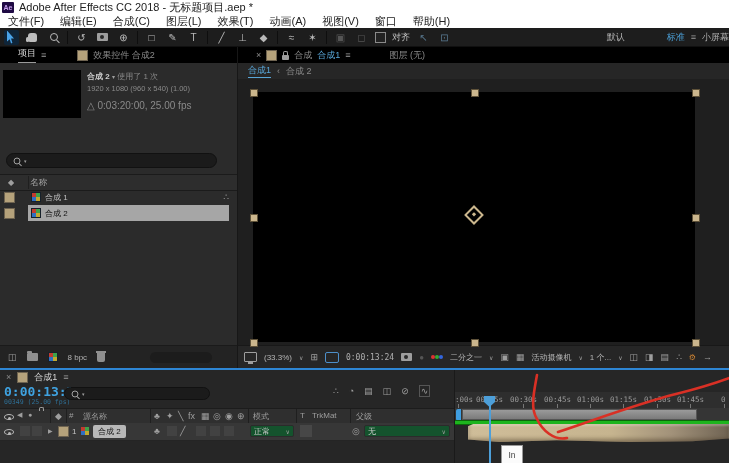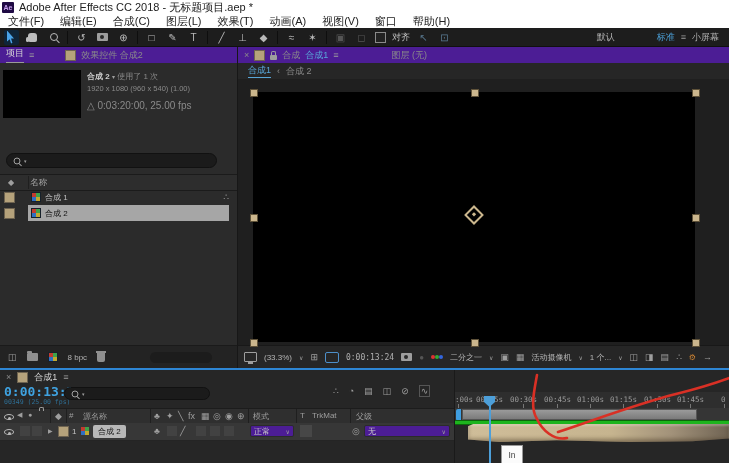--- a/index.html
+++ b/index.html
@@ -49,22 +49,22 @@
   .i-lock::before{content:"";position:absolute;left:1px;top:-4px;width:3px;height:3px;border:1px solid #9e9e9e;border-bottom:0;border-radius:2px 2px 0 0}
   .i-rgb{width:4px;height:4px;border-radius:50%;background:#d33;box-shadow:4px 0 0 #3a3,8px 0 0 #36d;margin-right:8px}
   .cbx{width:9px;height:9px;border:1px solid #8a8a8a;background:#222;flex:none}
   .chip-tan{width:9px;height:9px;background:#b5a27b;border:1px solid #6e6350;flex:none}
   .hdl{position:absolute;width:6px;height:6px;background:#cbb68d;border:1px solid #5f5239;z-index:6}
   .anchor{position:absolute;width:10px;height:10px;border:2px solid #cbb68d;transform:rotate(45deg);z-index:6}
   .anchor::after{content:"";position:absolute;left:3px;top:3px;width:3px;height:3px;background:#cbb68d}
   .search{background:#1b1b1b;border:1px solid #111;border-radius:8px;display:flex;align-items:center;gap:3px;padding:0 6px;box-sizing:border-box}
 
   
-  .panel-tabs{display:flex;align-items:center;height:16px;background:#4c1d95;gap:5px;padding-left:6px;box-sizing:border-box}
-  .dd{background:#4c1d95;border:1px solid #2b2b2b;border-radius:2px;height:12px;display:flex;align-items:center;
+  .panel-tabs{display:flex;align-items:center;height:16px;background:#000000;gap:5px;padding-left:18px;box-sizing:border-box}
+  .dd{background:#14532d;border:1px solid #2b2b2b;border-radius:2px;height:12px;display:flex;align-items:center;
       justify-content:space-between;padding:0 3px;box-sizing:border-box;font-size:8px;color:#c9c9c9;position:absolute}
   .glyph{color:#9e9e9e;font-size:9px}
 </style>
 </head>
 <body>
 
 <div class="titlebar">
   <span class="ae-logo">Ae</span>
   <span class="title-text">Adobe After Effects CC 2018 - 无标题项目.aep *</span>
 </div>
@@ -112,21 +112,21 @@
   <span class="tool" style="color:#555">▣</span>
   <span class="tool" style="color:#555">◻</span>
   <span class="cbx"></span>
   <span style="color:#c4c4c4">对齐</span>
   <span class="tool" style="color:#5b7c94">↖</span>
   <span class="tool" style="color:#5b7c94">⊡</span>
   <span style="margin-left:auto;color:#b5b5b5">默认</span>
   <span style="width:30px"></span>
   <span style="color:#4ba0d8">标准</span>
   <span class="glyph">≡</span>
-  <span style="color:#b5b5b5;margin-right:10px">小屏幕</span>
+  <span style="color:#b5b5b5;">小屏幕</span>
 </div>
 
 <div class="abs" style="left:0;top:47px;width:237px;height:321px;background:#2b2b2b">
   <div class="panel-tabs">
     <span style="color:#d6d6d6;border-bottom:1px solid #9a9a9a;padding-bottom:2px">项目</span>
     <span class="glyph">≡</span>
     <span class="chip-tan" style="margin-left:26px"></span>
     <span class="dim">效果控件 合成2</span>
   </div>
   <div class="abs" style="left:3px;top:23px;width:78px;height:48px;background:#000"></div>
@@ -172,21 +172,21 @@
 </div>
 
 <div class="abs" style="left:238px;top:47px;width:491px;height:321px;background:#1f1f1f">
   <div class="panel-tabs">
     <span class="dim">×</span>
     <span class="chip-tan"></span>
     <span class="i-lock"></span>
     <span class="dim">合成</span>
     <span style="color:#58a6d8">合成1</span>
     <span class="glyph">≡</span>
-    <span class="dim" style="margin-left:48px">图层 (无)</span>
+    <span class="dim" style="margin-left:34px">图层 (无)</span>
   </div>
   <div class="abs flex" style="left:0;top:16px;width:491px;height:16px;background:#262626;gap:6px;padding-left:10px;box-sizing:border-box">
     <span style="color:#58a6d8;border-bottom:1px solid #58a6d8">合成1</span>
     <span class="dim">‹</span>
     <span class="dim">合成 2</span>
   </div>
 
   <div class="abs" style="left:15px;top:45px;width:442px;height:250px;background:#000"></div>
   <div class="hdl" style="left:12px;top:42px"></div>
   <div class="hdl" style="left:233px;top:42px"></div>

